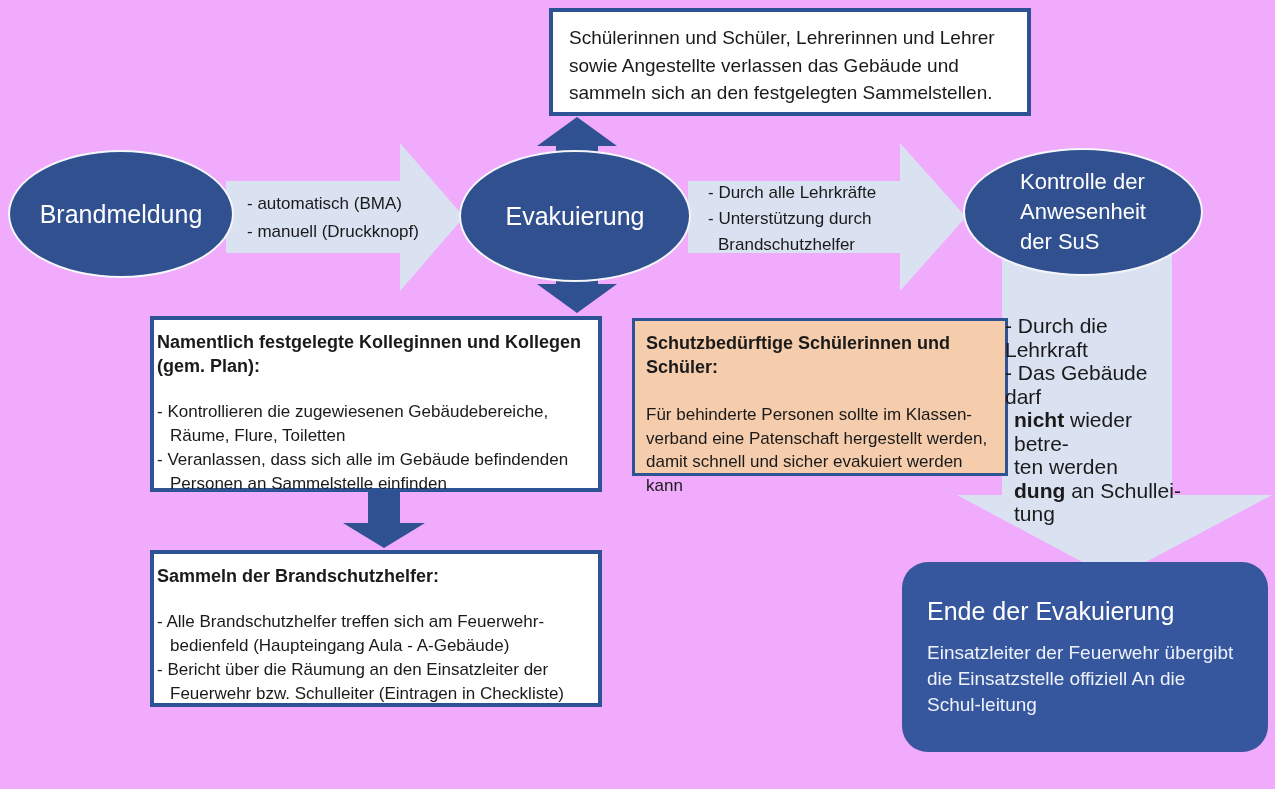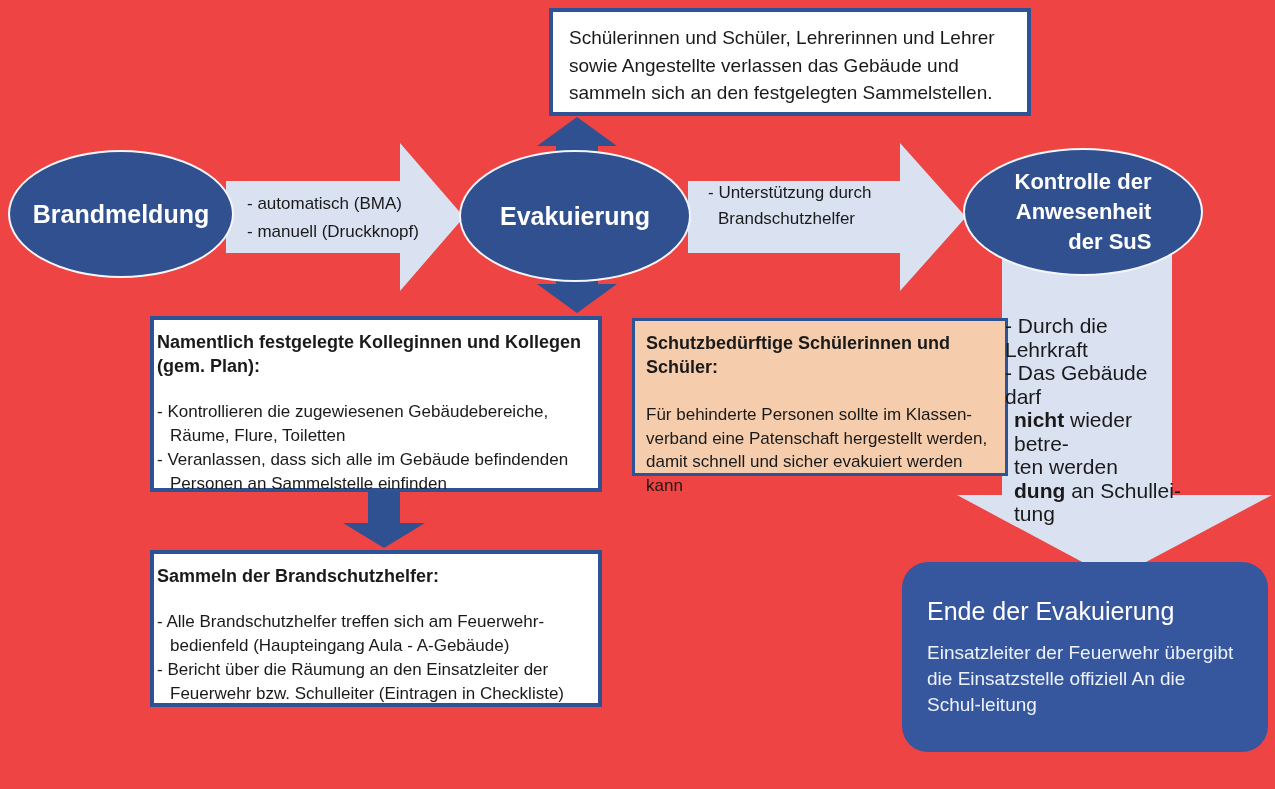--- a/index.html
+++ b/index.html
@@ -1,26 +1,26 @@
 <!DOCTYPE html>
 <html lang="de"><head>
 <meta charset="utf-8">
 <style>
   html,body{margin:0;padding:0;background:#fff;}
   .canvas{
-    position:relative;width:1275px;height:789px;background:#ef4444;
+    position:relative;width:1275px;height:789px;background:#f0abfc;
     font-family:"Liberation Sans","DejaVu Sans",sans-serif;color:#1a1a1a;overflow:hidden;
   }
   svg.arr{position:absolute;}
   .lightfill{fill:#dae2f2;}
   .darkfill{fill:#2f5192;}
   .ellipse{
     position:absolute;background:#30508f;border:2px solid rgba(255,255,255,.95);
     border-radius:50%;display:flex;align-items:center;justify-content:center;
-    color:#ffffff;text-align:right;box-sizing:border-box;z-index:3;font-weight:bold;
+    color:#ffffff;text-align:left;box-sizing:border-box;z-index:3;
   }
   .ellipse .big{font-size:25px;}
   .ellipse .med{font-size:22px;line-height:30px;}
   .whitebox{
     position:absolute;background:#ffffff;border:4px solid #2e5395;box-sizing:border-box;
     padding:10px 3px;z-index:3;
   }
   .topbox{font-size:19px;line-height:27.5px;padding:12px 16px;}
   .boxtitle{font-weight:bold;font-size:18px;line-height:24px;}
   .bullets{margin-top:22px;font-size:17px;line-height:24px;}
@@ -89,20 +89,21 @@
       <div>der SuS</div>
     </div>
   </div>
 
   <div class="arrlabel" style="left:247px;top:190px;line-height:28px">
     <div>- automatisch (BMA)</div>
     <div>- manuell (Druckknopf)</div>
   </div>
 
   <div class="arrlabel" style="left:708px;top:180px;line-height:26px">
+    <div>- Durch alle Lehrkräfte</div>
     <div>- Unterstützung durch</div>
     <div class="indent">Brandschutzhelfer</div>
   </div>
 
   <div class="whitebox" style="left:150px;top:316px;width:452px;height:176px">
     <div class="boxtitle">Namentlich festgelegte Kolleginnen und Kollegen (gem. Plan):</div>
     <div class="bullets">
       <div>- Kontrollieren die zugewiesenen Gebäudebereiche, Räume, Flure, Toiletten</div>
       <div>- Veranlassen, dass sich alle im Gebäude befindenden Personen an Sammelstelle einfinden</div>
     </div>

